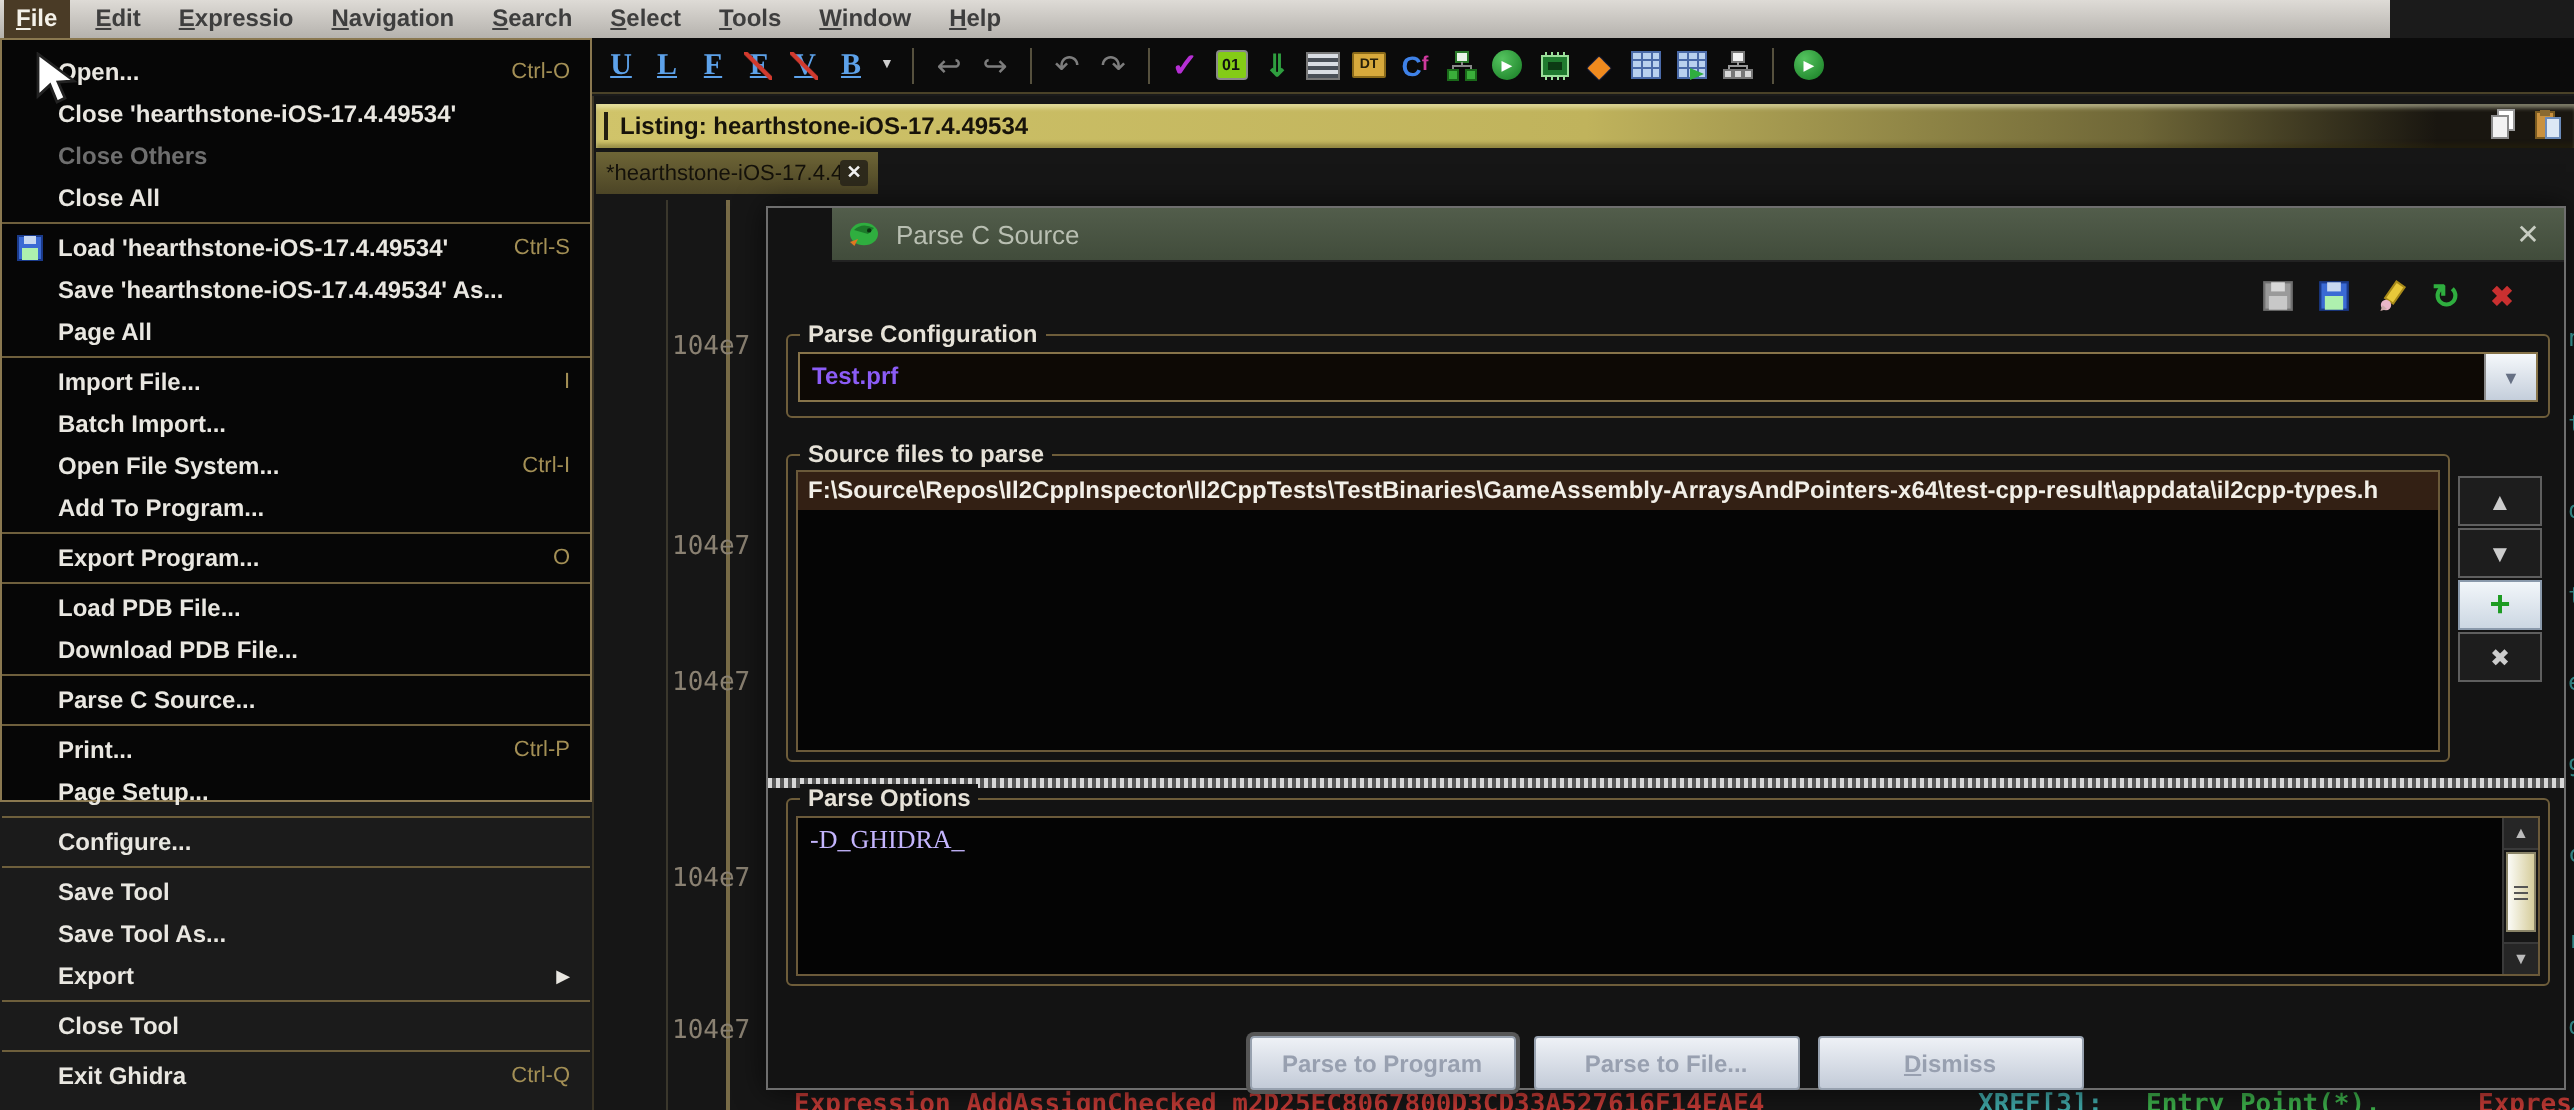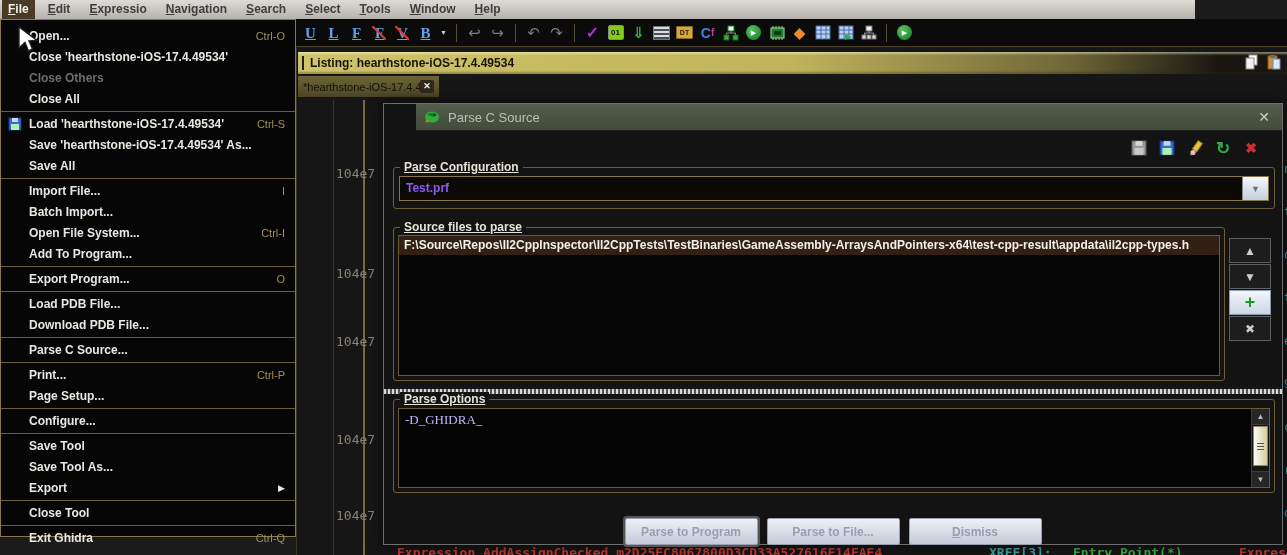--- a/index.html
+++ b/index.html
@@ -63,21 +63,21 @@
   .vline2{position:absolute;left:36px;top:52px;bottom:0;width:1px;background:#3a372c;}
   .bottom-line{position:absolute;left:88px;top:497px;height:14px;font-family:"DejaVu Sans Mono",monospace;
     font-size:13px;font-weight:bold;white-space:nowrap;}
   .bl-ref{position:absolute;left:12px;color:#c23a35;}
   .bl-xref{position:absolute;left:604px;color:#3fa7a7;}
   .bl-entry{position:absolute;left:688px;color:#3cae4a;}
   .bl-more{position:absolute;left:854px;color:#c23a35;}
   .right-edge{position:absolute;left:1284px;top:148px;width:4px;overflow:hidden;z-index:2;
     font-family:"DejaVu Sans Mono",monospace;font-size:12px;line-height:43px;color:#3fa7a7;white-space:pre;}
   
-  .file-menu{position:absolute;left:0;top:19px;width:296px;height:518px;background:#060606;
+  .file-menu{position:absolute;left:0;top:19px;width:296px;height:382px;background:#060606;
     border:1px solid #8a7850;box-sizing:border-box;z-index:30;padding-top:5px;}
   .fm-item{height:21px;display:flex;align-items:center;padding-right:10px;}
   .fm-ic{width:28px;display:flex;align-items:center;justify-content:center;}
   .fm-label{font-size:12px;font-weight:bold;color:#e9e7e1;flex:1;white-space:nowrap;}
   .fm-sc{font-size:11px;color:#a38f55;}
   .fm-item.disabled .fm-label{color:#6e6e6e;}
   .fm-sep{height:1px;background:#6e5f3c;margin:1.5px 0;}
   .fm-arrow{color:#e9e7e1;font-size:9px;}
   
   .dialog{position:absolute;left:383px;top:103px;width:900px;height:442px;z-index:20;background:#131313;
@@ -86,21 +86,21 @@
     gap:8px;padding:0 8px;border-bottom:1px solid #222;margin-left:32px;}
   .dlg-title-text{flex:1;font-size:13px;color:#b9bfb2;}
   .dlg-close{width:20px;text-align:center;color:#c8cdc2;font-size:14px;}
   .dlg-body{position:relative;height:413px;}
   .dlg-tools{position:absolute;top:8px;right:22px;display:flex;gap:10px;align-items:center;}
   .dt-ico{width:18px;height:18px;display:flex;align-items:center;justify-content:center;}
   .dt-refresh{color:#2fae3f;font-weight:bold;font-size:17px;}
   .dt-delete{color:#c93030;font-weight:bold;font-size:14px;}
   .group{position:absolute;border:1px solid #6e5d3a;border-radius:3px;}
   .group-label{position:absolute;top:-8px;left:6px;background:#131313;padding:0 4px;font-size:12px;
-    font-weight:bold;color:#e6e2d8;white-space:nowrap;text-decoration:underline;}
+    font-weight:bold;color:#e6e2d8;white-space:nowrap;}
   #grp-config{left:9px;top:36px;width:880px;height:40px;}
   .combo{position:absolute;left:5px;right:5px;top:8px;height:25px;background:#0d0905;
     border:1px solid #87744a;box-sizing:border-box;}
   .combo-value{font-size:12px;font-weight:bold;color:#8b5cf6;line-height:23px;padding-left:6px;}
   .combo-btn{position:absolute;right:0;top:0;width:25px;height:100%;
     background:linear-gradient(#f5f8fb,#c4cedb);border-left:1px solid #8a8a8a;display:flex;
     align-items:center;justify-content:center;font-size:9px;color:#667084;}
   #grp-files{left:9px;top:96px;width:830px;height:152px;}
   .files-list{position:absolute;left:4px;right:4px;top:7px;bottom:4px;background:#050505;
     border:1px solid #6b5a3a;overflow:hidden;}
@@ -304,21 +304,21 @@
     </span>
     <span class="fm-label">Load 'hearthstone-iOS-17.4.49534'</span>
     <span class="fm-sc">Ctrl-S</span>
   </div>
   <div class="fm-item">
     <span class="fm-ic"></span>
     <span class="fm-label">Save 'hearthstone-iOS-17.4.49534' As...</span>
   </div>
   <div class="fm-item">
     <span class="fm-ic"></span>
-    <span class="fm-label">Save All</span>
+    <span class="fm-label">Page All</span>
   </div>
   <div class="fm-sep"></div>
   <div class="fm-item">
     <span class="fm-ic"></span>
     <span class="fm-label">Import File...</span>
     <span class="fm-sc">I</span>
   </div>
   <div class="fm-item">
     <span class="fm-ic"></span>
     <span class="fm-label">Batch Import...</span>

